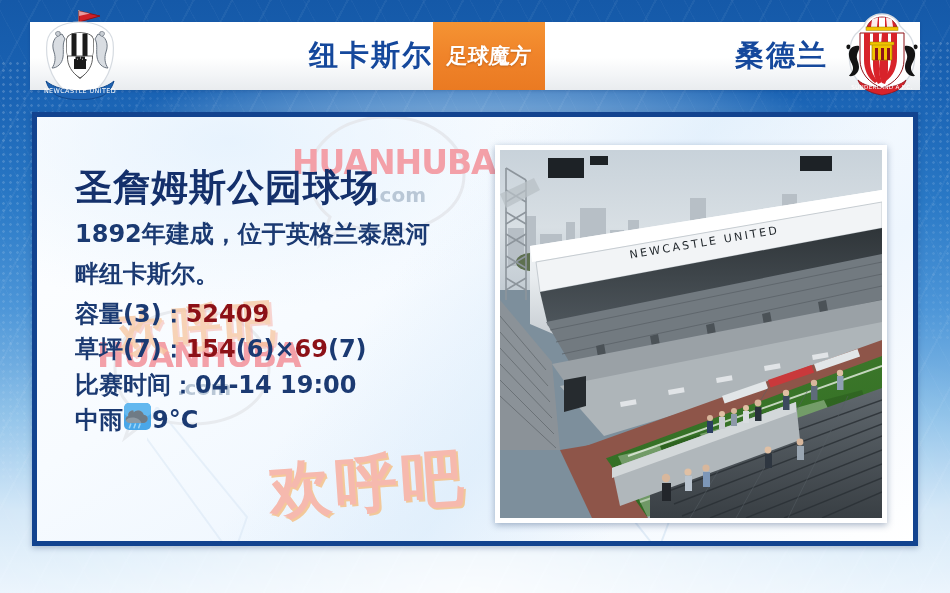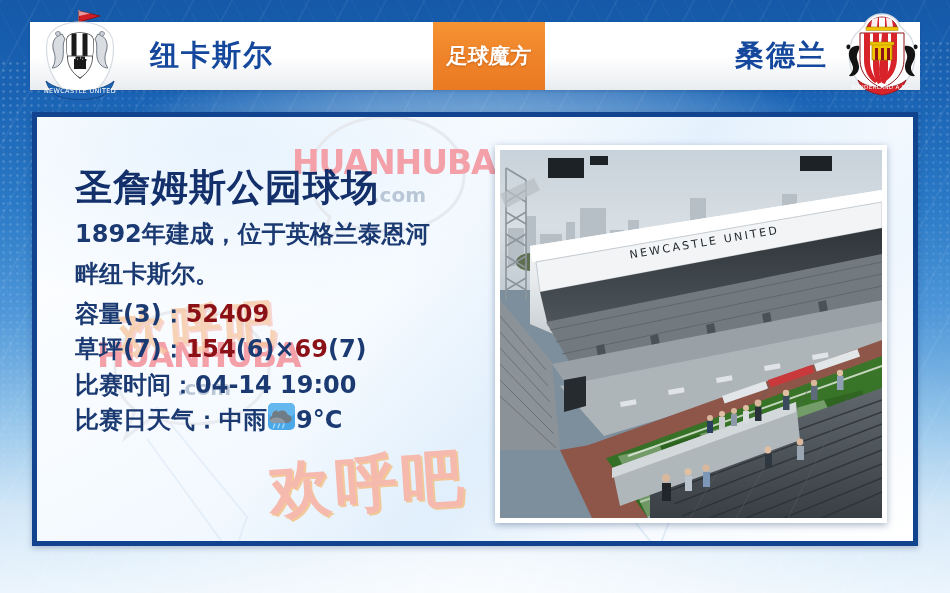--- a/index.html
+++ b/index.html
@@ -48,21 +48,21 @@
   
   .header{
     position:absolute;left:30px;top:22px;width:890px;height:68px;
     background:linear-gradient(180deg,#ffffff 0%,#ffffff 52%,#f3f5f7 78%,#e9ecef 100%);
     box-shadow:0 1px 3px rgba(0,30,80,.18);
     display:flex;align-items:center;
   }
   .header .side{
     flex:1;display:flex;align-items:center;height:100%;
   }
-  .header .side.left{justify-content:flex-start;padding-left:120px;}
+  .header .side.left{justify-content:flex-end;padding-left:120px;}
   .header .side.right{justify-content:flex-end;padding-right:92px;}
   .team-name{
     font-size:29px;font-weight:bold;color:#15489c;letter-spacing:2px;
     font-family:"DejaVu Sans","Liberation Sans",sans-serif;
     text-shadow:0 1px 0 rgba(255,255,255,.8);
   }
   .center-logo{
     width:112px;height:68px;flex:0 0 112px;
     background:linear-gradient(180deg,#f59433 0%,#f0842a 48%,#ea7a22 100%);
     display:flex;align-items:center;justify-content:center;
@@ -299,21 +299,20 @@
           <span class="val-red">69</span>
           <span>(7)</span>
         </div>
 
         <div class="row">
           <span>比赛时间：</span>
           <span>04-14 19:00</span>
         </div>
 
         <div class="row">
-          <span>比赛日天气：</span>
           <span>中雨</span>
           <svg class="wicon" viewBox="0 0 32 32">
             <rect x="0" y="0" width="32" height="32" rx="6" fill="#4aa7e8"></rect>
             <rect x="0" y="0" width="32" height="16" rx="6" fill="#63b8ef"></rect>
             <path d="M11 9 C7.5 9 5 11.4 5 14.4 C5 14.7 5 15 5.1 15.3 C3.3 15.9 2 17.5 2 19.4 C2 21.9 4.1 23.8 6.7 23.8 L22.5 23.8 C25.6 23.8 28 21.6 28 18.8 C28 16.2 26 14.1 23.3 13.9 C22.6 11 19.9 9 16.7 9 C14.6 9 12.7 9.9 11.5 11.3 C11.3 11.2 11.2 9 11 9 Z" fill="#8e9aa3"></path>
             <path d="M11 9 C7.5 9 5 11.4 5 14.4 C5 14.7 5 15 5.1 15.3 C3.3 15.9 2 17.5 2 19.4 C2 19.8 2.1 20.2 2.2 20.6 C3.6 18.6 6.4 17.2 10 17.2 C15.5 17.2 20 20.2 20.6 23.8 L22.5 23.8 C25.6 23.8 28 21.6 28 18.8 C28 16.2 26 14.1 23.3 13.9 C22.6 11 19.9 9 16.7 9 C14.6 9 12.7 9.9 11.5 11.3 C11.3 11.2 11.2 9 11 9 Z" fill="#6f7b85"></path>
             <path d="M8 25 L6.4 29.4" stroke="#9fd6f7" stroke-width="1.8" stroke-linecap="round"></path>
             <path d="M13.5 25 L11.9 29.4" stroke="#9fd6f7" stroke-width="1.8" stroke-linecap="round"></path>
             <path d="M19 25 L17.4 29.4" stroke="#9fd6f7" stroke-width="1.8" stroke-linecap="round"></path>
           </svg>

